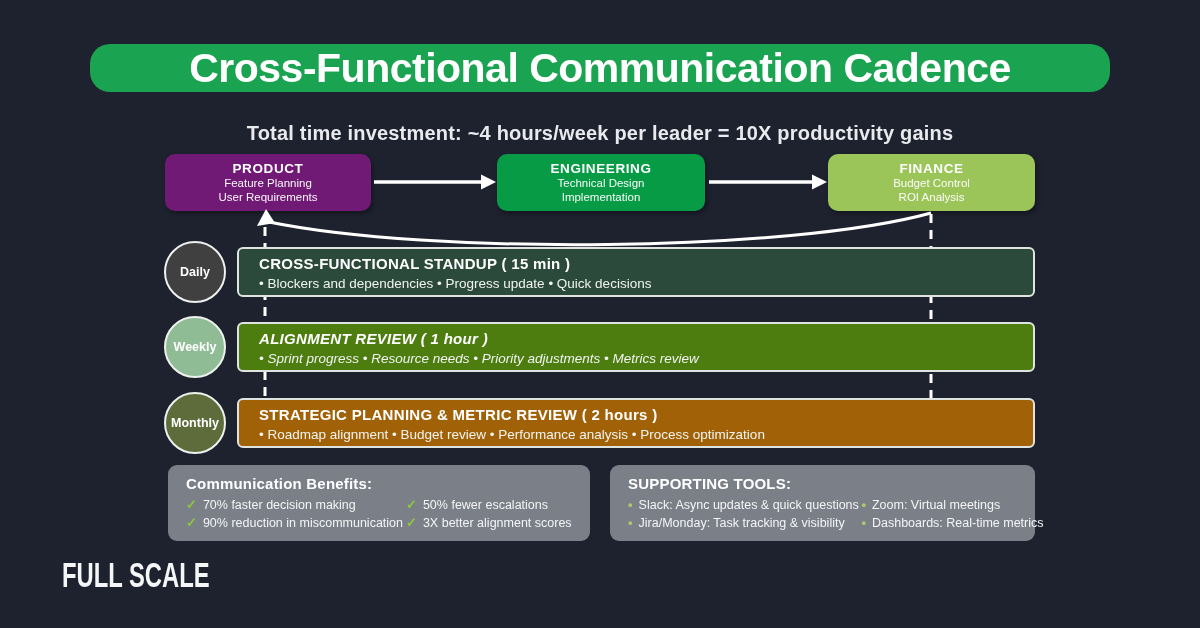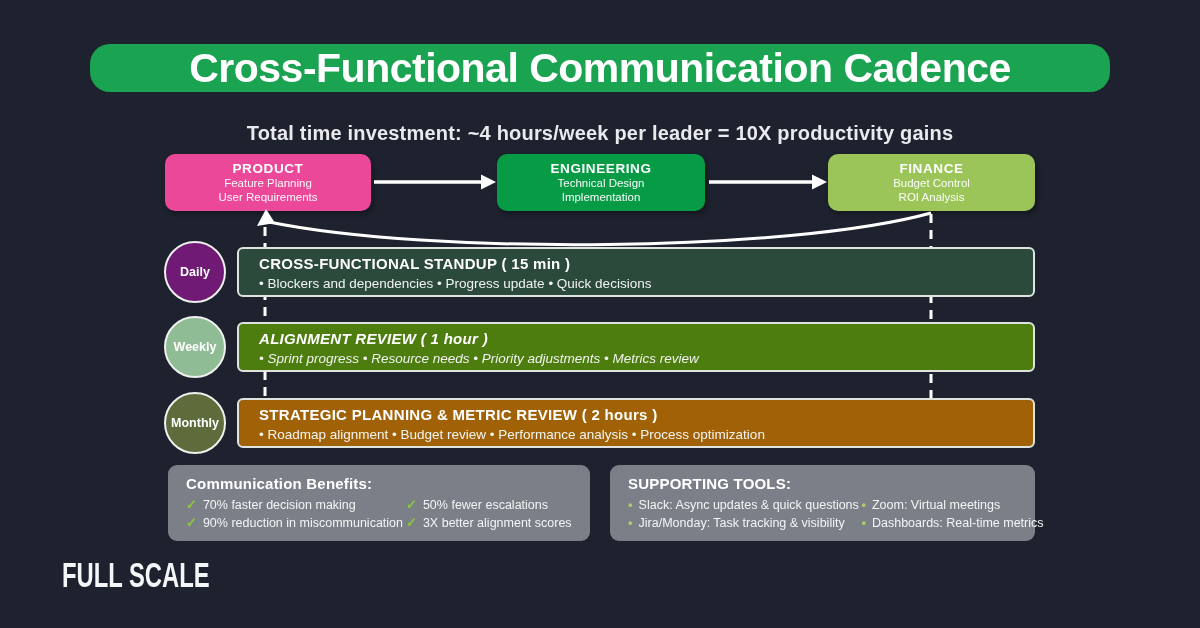--- a/index.html
+++ b/index.html
@@ -74,21 +74,21 @@
 <body>
 
 <div class="canvas" style="background-color: rgb(30, 34, 47);">
 
   <div class="header" style="background-color: rgb(26, 163, 80);">
     <h1>Cross-Functional Communication Cadence</h1>
   </div>
 
   <div class="subtitle">Total time investment: ~4 hours/week per leader = 10X productivity gains</div>
 
-  <div class="dept dept-0" style="background-color: #ec4899; text-align: right;">
+  <div class="dept dept-0" style="background-color: #701a75; text-align: right;">
     <div class="dept-name">PRODUCT</div>
     <div class="dept-line">Feature Planning</div>
     <div class="dept-line">User Requirements</div>
   </div>
   <div class="dept dept-1" style="background-color: rgb(8, 155, 70);">
     <div class="dept-name">ENGINEERING</div>
     <div class="dept-line">Technical Design</div>
     <div class="dept-line">Implementation</div>
   </div>
   <div class="dept dept-2" style="background-color: rgb(156, 197, 89);">
@@ -107,21 +107,21 @@
       <polygon points="827,182 812,174.5 812,189.5" fill="#ffffff"></polygon>
     </g>
     <g>
       <path d="M 931 213 C 790 252 430 255 269 222" fill="none" stroke="#ffffff" stroke-width="3"></path>
       <polygon points="266,209 257,226 275,223" fill="#ffffff"></polygon>
     </g>
     <line x1="265" y1="227" x2="265" y2="446" stroke="#ffffff" stroke-width="3" stroke-dasharray="9 7"></line>
     <line x1="931" y1="214" x2="931" y2="446" stroke="#ffffff" stroke-width="3" stroke-dasharray="9 7"></line>
   </svg>
 
-  <div class="freq-circle c0" style="background-color: #701a75;">
+  <div class="freq-circle c0" style="background-color: #404040;">
     <span>Daily</span>
   </div>
   <div class="cadence-row r0" style="background-color: rgb(43, 74, 60);">
     <div class="row-title">CROSS-FUNCTIONAL STANDUP ( 15 min )</div>
     <div class="row-details">• Blockers and dependencies • Progress update • Quick decisions</div>
   </div>
 
   <div class="freq-circle c1" style="background-color: rgb(143, 188, 149);">
     <span>Weekly</span>
   </div>

